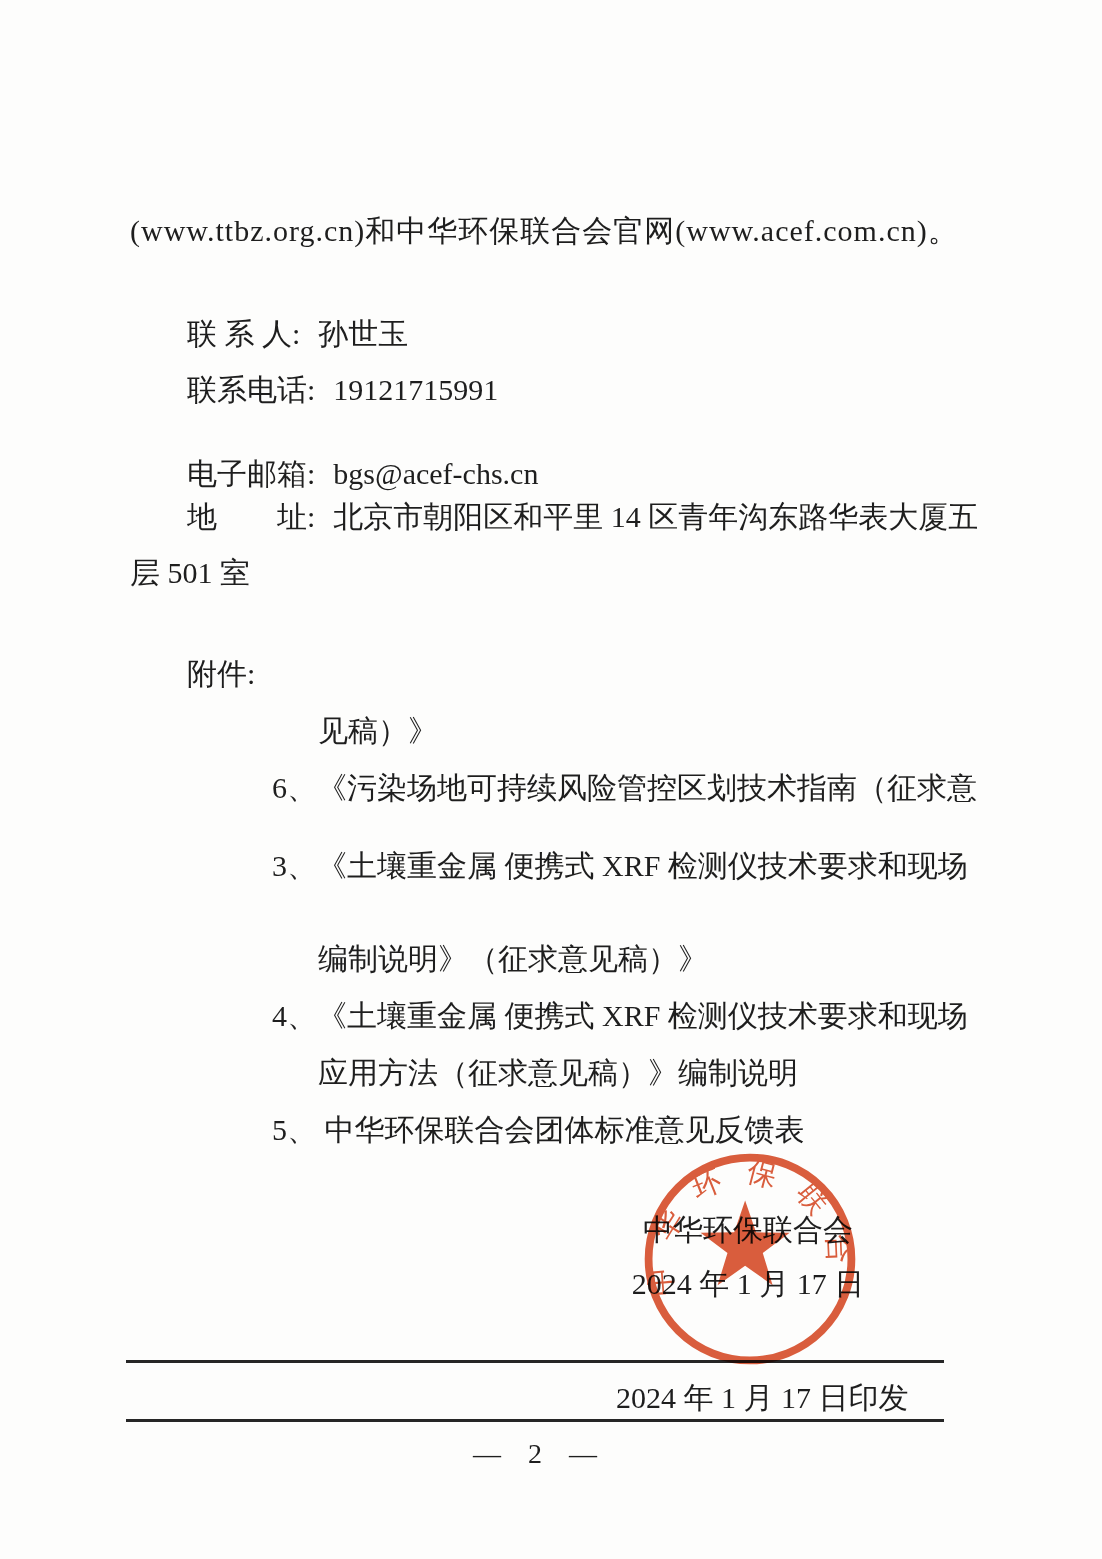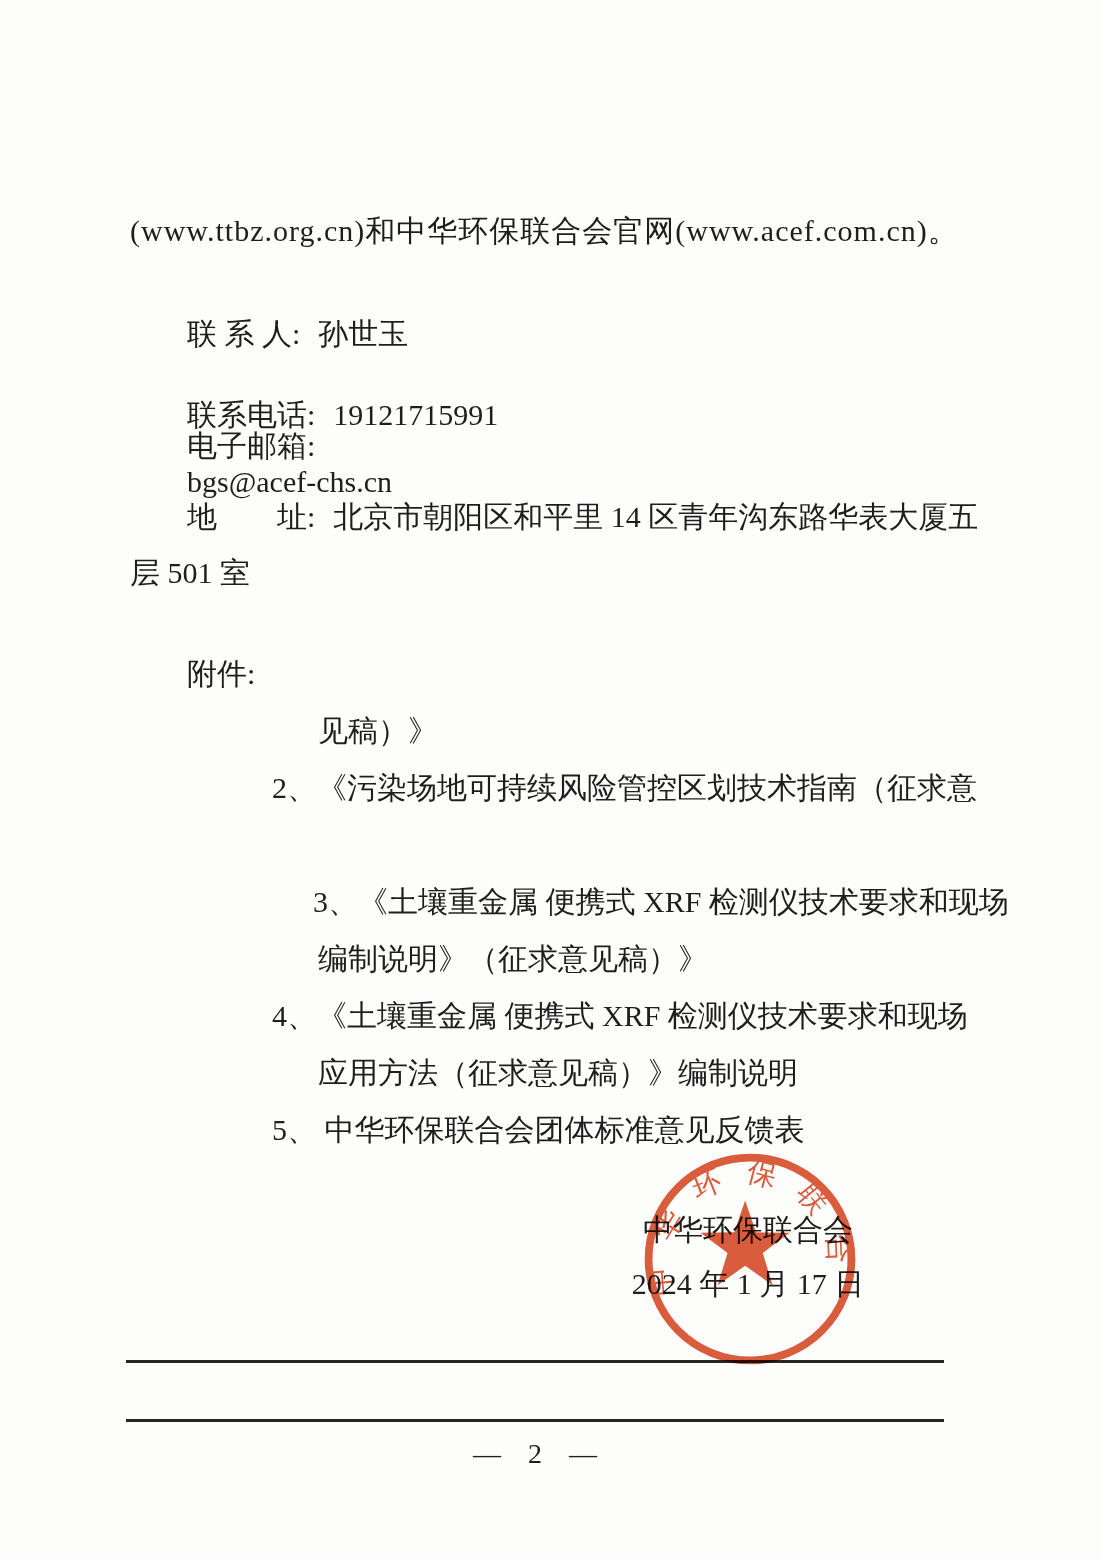--- a/index.html
+++ b/index.html
@@ -56,52 +56,53 @@
 <body>
 
 <div class="page">
 
   <div class="ln wide" style="left:130px;top:213px;">(www.ttbz.org.cn)和中华环保联合会官网(www.acef.com.cn)。</div>
 
   <div class="ln row" style="left:187px;top:316px;">
     <span class="lbl">联 系 人:</span>
     <span>孙世玉</span>
   </div>
-  <div class="ln row" style="left:187px;top:397px;align-items:flex-end;">
+  <div class="ln row" style="left:187px;top:372px;align-items:flex-end;">
     <span class="lbl">联系电话:</span>
     <span>19121715991</span>
   </div>
-  <div class="ln row" style="left:187px;top:428px;flex-direction:column;">
+  <div class="ln row" style="left:187px;top:456px;">
     <span class="lbl">电子邮箱:</span>
     <span>bgs@acef-chs.cn</span>
   </div>
   <div class="ln row" style="left:187px;top:499px;">
     <span class="lbl">地　　址:</span>
     <span>北京市朝阳区和平里 14 区青年沟东路华表大厦五</span>
   </div>
   <div class="ln" style="left:130px;top:555px;">层 501 室</div>
 
   <div class="ln" style="left:187px;top:656px;">附件:</div>
 
   <div class="ln" style="left:318px;top:713px;">见稿）》</div>
 
-  <div class="ln" style="left:272px;top:770px;">2、《污染场地可持续风险管控区划技术指南（征求意</div>
+  <div class="ln" style="left:272px;top:770px;">6、《污染场地可持续风险管控区划技术指南（征求意</div>
 
-  <div class="ln" style="left:272px;top:884px;margin-left:41px;">3、《土壤重金属 便携式 XRF 检测仪技术要求和现场</div>
+  <div class="ln" style="left:272px;top:848px;">3、《土壤重金属 便携式 XRF 检测仪技术要求和现场</div>
   <div class="ln" style="left:318px;top:941px;">编制说明》（征求意见稿）》</div>
 
   <div class="ln" style="left:272px;top:998px;">4、《土壤重金属 便携式 XRF 检测仪技术要求和现场</div>
   <div class="ln" style="left:318px;top:1055px;">应用方法（征求意见稿）》编制说明</div>
 
   <div class="ln" style="left:272px;top:1112px;">5、 中华环保联合会团体标准意见反馈表</div>
 
   <div class="ln sig" style="left:638px;top:1212px;width:220px;">中华环保联合会</div>
   <div class="ln sig" style="left:623px;top:1266px;width:250px;">2024 年 1 月 17 日</div>
 
   <div class="rule" style="top:1360px;"></div>
+  <div class="ln" style="left:616px;top:1380px;">2024 年 1 月 17 日印发</div>
   <div class="rule" style="top:1419px;"></div>
 
   <div class="pagenum">— 2 —</div>
 
   <svg class="stamp" viewBox="0 0 240 240">
     <defs>
       <path id="arcPath" d="M 46 160 A 82 82 0 1 1 194 160" fill="none"></path>
     </defs>
     <circle cx="120" cy="120" r="104" fill="none" stroke-width="8" stroke="#d8502c"></circle>
     <polygon points="115,60 103.8,92.6 69.3,93.2 96.9,113.9 86.8,146.8 115,127 143.2,146.8 133.1,113.9 160.7,93.2 126.2,92.6" fill="#d8502c"></polygon>

